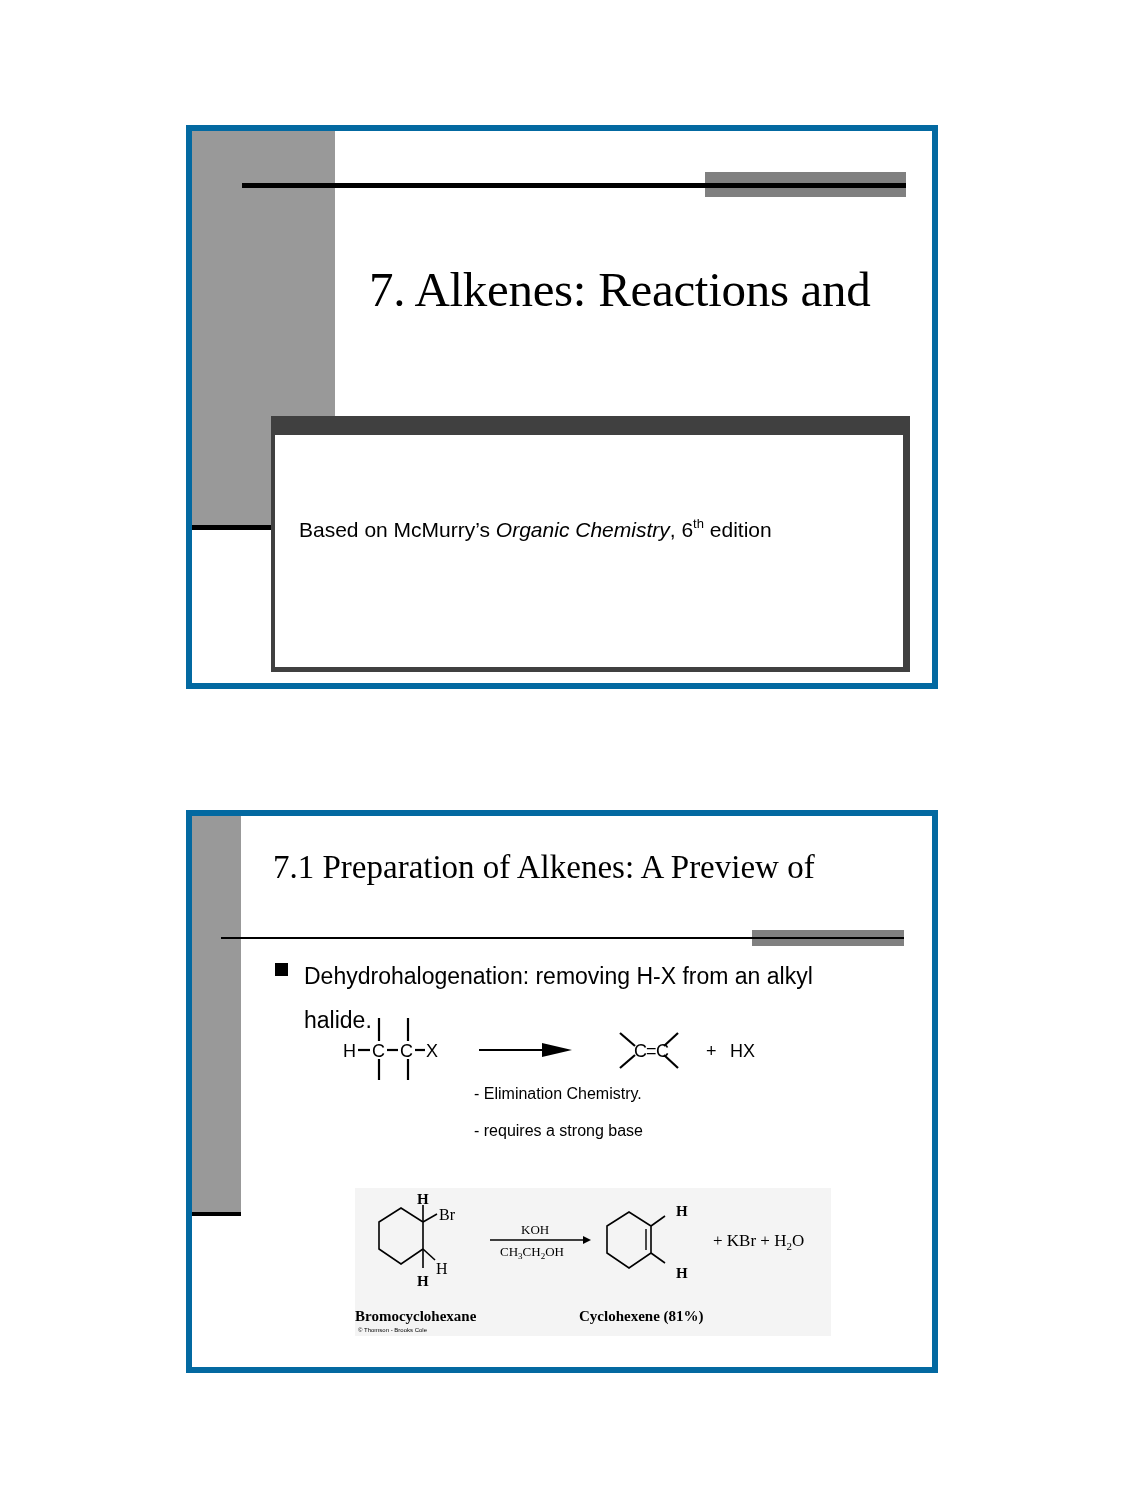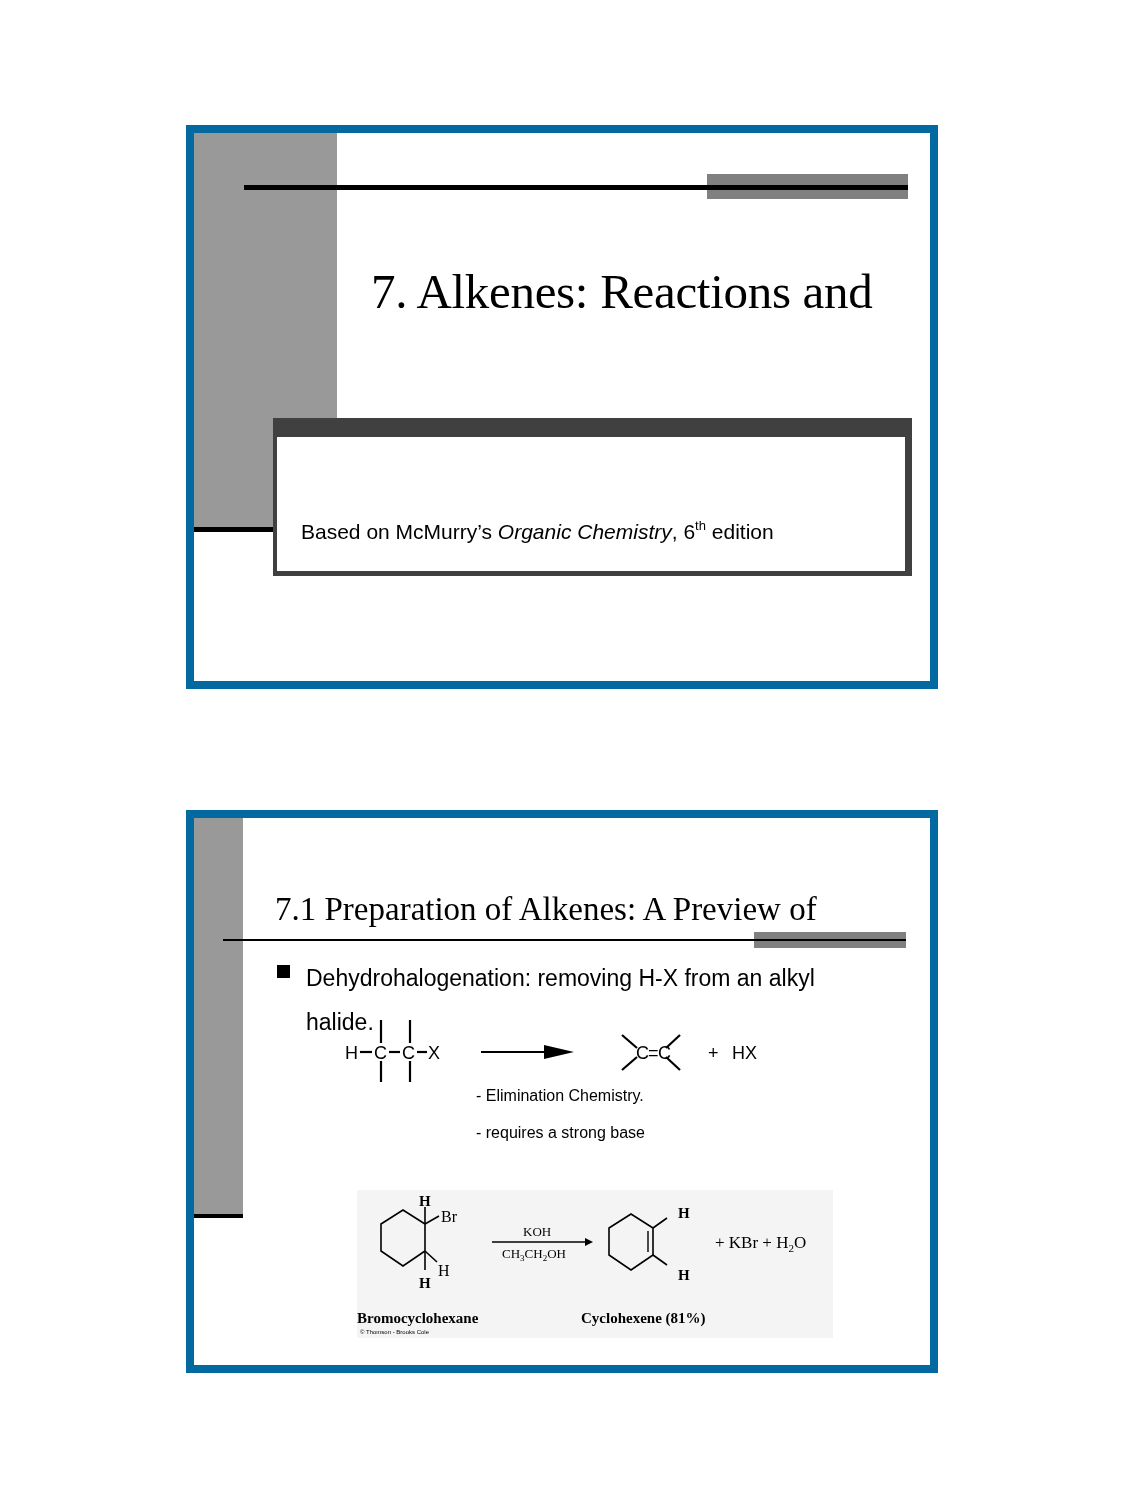--- a/index.html
+++ b/index.html
@@ -1,53 +1,53 @@
 <!DOCTYPE html>
 <html><head>
   <meta charset="utf-8">
   <style>
     html, body { margin: 0; padding: 0; }
     body {
       width: 1125px; height: 1500px; background: #ffffff; position: relative; overflow: hidden;
       font-family: "Liberation Sans", sans-serif; color: #000;
     }
     .slide {
-      position: absolute; box-sizing: border-box; border: 8px solid #0369a1; background: #fff;
+      position: absolute; box-sizing: border-box; border: 6px solid #0369a1; background: #fff;
     }
     #slide1 { left: 186px; top: 125px; width: 752px; height: 564px; }
     #slide2 { left: 186px; top: 810px; width: 752px; height: 563px; }
 
     .abs { position: absolute; }
 
     
     .s1-sidebar { left: 0; top: 0; width: 143px; height: 394px; background: #999999; }
     .s1-sidebar-rule { left: 0; top: 394px; width: 82px; height: 5px; background: #000; }
     .s1-accent { left: 513px; top: 41px; width: 201px; height: 25px; background: #808080; }
     .s1-rule { left: 50px; top: 52px; width: 664px; height: 5px; background: #000; }
     .s1-title {
       left: 177px; top: 128px; width: 540px;
       font-family: "Liberation Serif", serif; font-size: 49px; line-height: 61px;
       color: #000; letter-spacing: -0.3px;
     }
     .s1-box {
-      left: 79px; top: 285px; width: 639px; height: 158px; box-sizing: border-box;
+      left: 79px; top: 285px; width: 639px; height: 256px; box-sizing: border-box;
       border-left: 4px solid #404040; border-right: 7px solid #404040;
       border-top: 19px solid #404040; border-bottom: 5px solid #404040; background: #fff; text-align: center;
     }
     .s1-subtitle {
       position: absolute; left: 24px; top: 83px; font-size: 21px; white-space: nowrap; color: #000;
     }
     .s1-subtitle sup { font-size: 13px; vertical-align: 9px; line-height: 0; }
 
     
     .s2-sidebar { left: 0; top: 0; width: 49px; height: 396px; background: #999999; }
     .s2-sidebar-rule { left: 0; top: 396px; width: 49px; height: 4px; background: #000; }
     .s2-title {
       left: 81px; top: 30px; width: 620px;
-      font-family: "Liberation Serif", serif; font-size: 33px; line-height: 42px; color: #000; margin-top: 40px;
+      font-family: "Liberation Serif", serif; font-size: 33px; line-height: 42px; color: #000;
     }
     .s2-accent { left: 560px; top: 114px; width: 152px; height: 16px; background: #808080; }
     .s2-rule { left: 29px; top: 121px; width: 683px; height: 2px; background: #000; }
     .s2-bullet-row { left: 83px; top: 138px; width: 600px; font-size: 23px; line-height: 44px; }
     .s2-bullet-sq {
       position: absolute; left: 0; top: 9px; width: 13px; height: 13px; background: #000;
     }
     .s2-bullet-text { margin-left: 29px; display: block; }
     .note { font-size: 16px; white-space: nowrap; }
 

